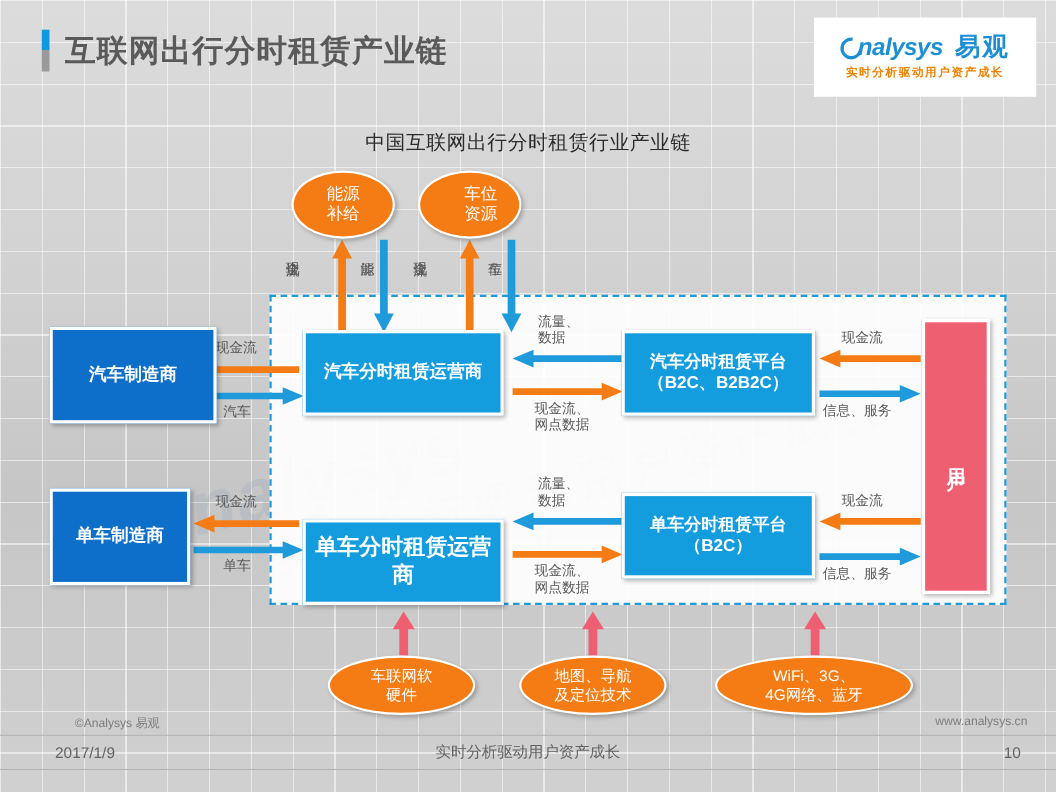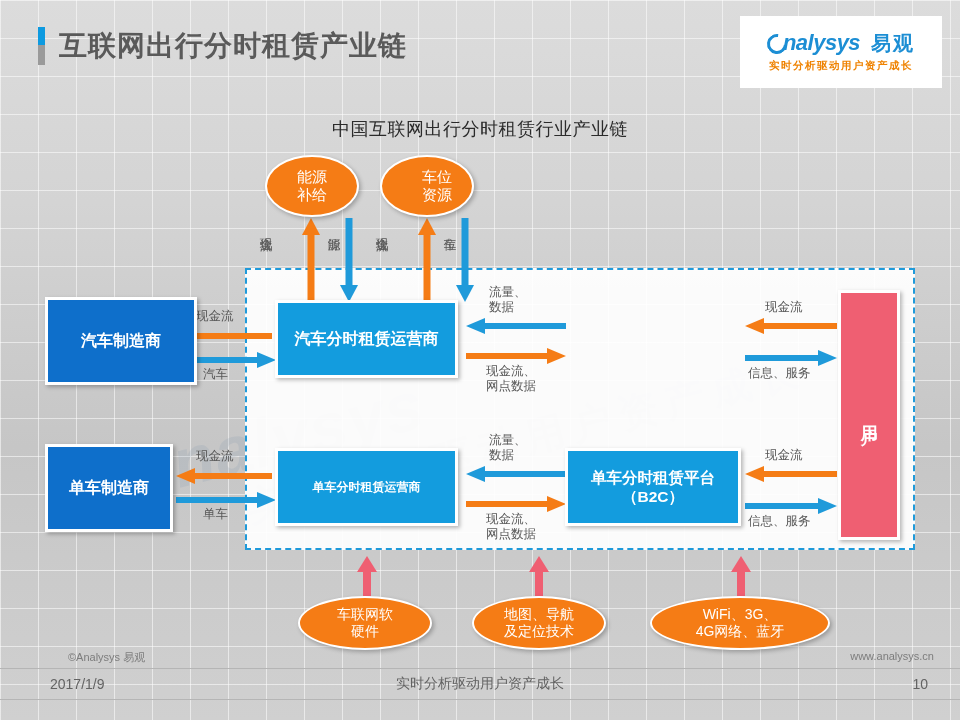--- a/index.html
+++ b/index.html
@@ -55,21 +55,21 @@
     border-right-color: transparent;
     transform: rotate(-38deg);
     position: relative; top: 1px;
   }
   #logo-en {
     font-size: 22px; font-weight: bold; color: #1c8ed4;
     font-style: italic; letter-spacing: -.5px;
     margin-left: -11px;
   }
   #logo-cn {
-    font-size: 20px; font-weight: bold; color: #1c8ed4;
+    font-size: 23px; font-weight: bold; color: #1c8ed4;
     letter-spacing: 2px; margin-left: 4px;
   }
   #logo-tag {
     font-size: 10.5px; color: #ef8200; font-weight: bold;
     letter-spacing: 1.5px; margin-top: 5px;
   }
 
   
   #chart-title {
     position: absolute; left: 0; top: 117px; width: 960px;
@@ -114,21 +114,21 @@
     box-shadow: 2px 2px 4px rgba(0,0,0,.28);
     line-height: 1.25;
   }
   .node.dark  { background: #0e6fcb; }
   .node.light { background: #139cde; }
   .node.pink  { background: #ef5f72; }
 
   #mfg-car   { left: 45px;  top: 297px; width: 152px; height: 88px; font-size: 16px; }
   #mfg-bike  { left: 45px;  top: 444px; width: 128px; height: 88px; font-size: 16px; }
   #op-car    { left: 275px; top: 300px; width: 183px; height: 78px; font-size: 16px; }
-  #op-bike   { left: 275px; top: 448px; width: 183px; height: 78px; font-size: 12px; }
+  #op-bike   { left: 275px; top: 472px; width: 183px; height: 78px; font-size: 20px; }
   #plat-car  { left: 565px; top: 300px; width: 176px; height: 78px; font-size: 15.5px; }
   #plat-bike { left: 565px; top: 448px; width: 176px; height: 78px; font-size: 15.5px; }
 
   #user-box {
     left: 838px; top: 290px; width: 62px; height: 250px;
     font-size: 17px;
     writing-mode: vertical-rl; text-orientation: upright;
     letter-spacing: 3px;
   }
 
@@ -375,20 +375,22 @@
 补给</div>
   <div class="oval" id="oval-parking" style="white-space: pre-line; padding-left: 20px;">车位
 资源</div>
 
   <div class="node dark" id="mfg-car">汽车制造商</div>
   <div class="node dark" id="mfg-bike">单车制造商</div>
 
   <div class="node light" id="op-car">汽车分时租赁运营商</div>
   <div class="node light" id="op-bike">单车分时租赁运营商</div>
 
+  <div class="node light" id="plat-car" style="white-space:pre-line;">汽车分时租赁平台
+（B2C、B2B2C）</div>
   <div class="node light" id="plat-bike" style="white-space:pre-line;">单车分时租赁平台
 （B2C）</div>
 
   <div class="node pink" id="user-box">用户</div>
 
   <div class="oval" id="oval-map" style="white-space: pre-line;">地图、导航
 及定位技术</div>
   <div class="oval" id="oval-iov" style="white-space: pre-line;">车联网软
 硬件</div>
   <div class="oval" id="oval-net" style="white-space: pre-line;">WiFi、3G、

